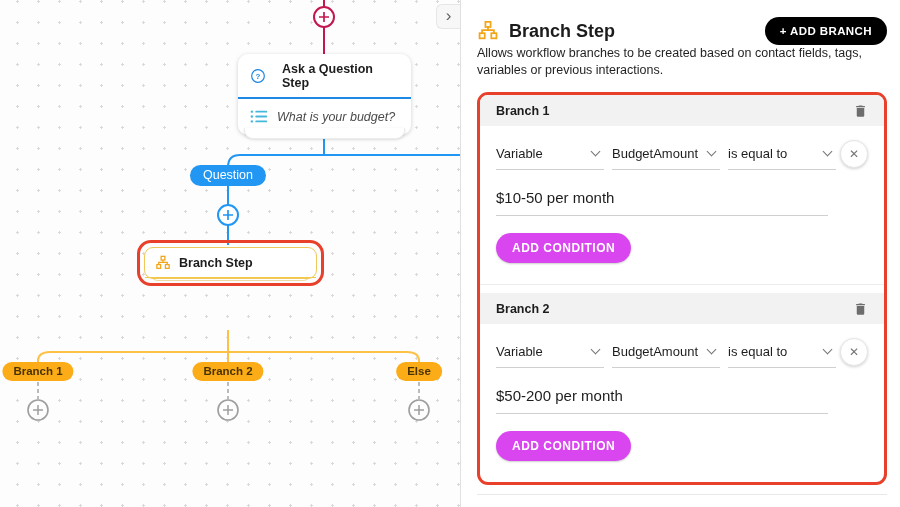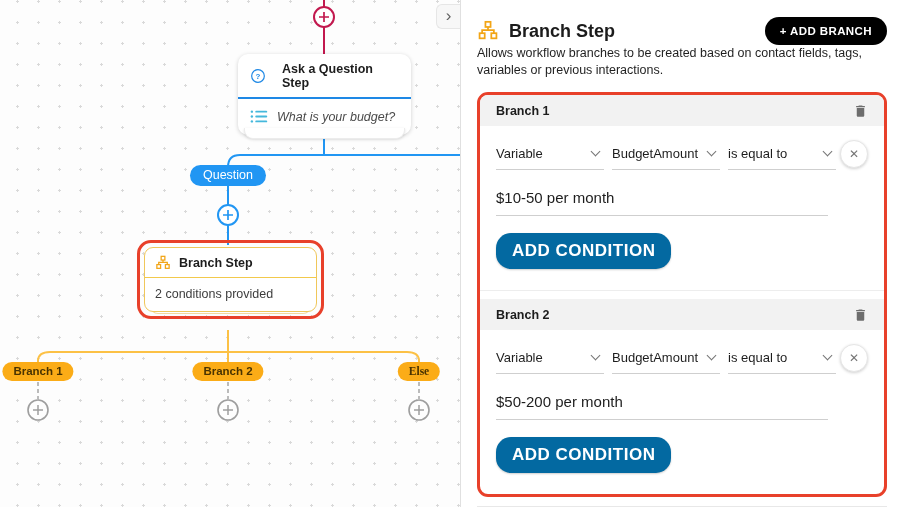--- a/index.html
+++ b/index.html
@@ -51,21 +51,21 @@
   .b-head { display:flex; align-items:center; gap:8px; padding:7px 10px 6px; }
   .b-title { font-size:12.5px; font-weight:bold; color:#1d1d1d; }
   .b-divider { height:1px; background:#f2c94c; }
   .b-body { padding:9px 10px 10px; font-size:12.5px; color:#3d3d3d; }
 
   .pill {
     position:absolute; top:362px; transform:translateX(-50%); z-index:3;
     background:#fbac17; color:#4a3300; font-size:11.5px; font-weight:bold;
     padding:3px 11px 4px; border-radius:11px; white-space:nowrap;
   }
-  .pill-1 { left:38px; } .pill-2 { left:228px; } .pill-else { left:419px;font-family:Liberation Serif, serif; }
+  .pill-1 { left:38px; } .pill-2 { left:228px; } .pill-else { left:419px; }
 
   .panel-toggle {
     position:absolute; right:0; top:4px; width:24px; height:25px; z-index:4;
     background:#f7f7f7; border:1px solid #e6e6e6; border-right:none;
     border-radius:6px 0 0 6px; display:flex; align-items:center; justify-content:center;
     color:#616161; font-size:17px; line-height:1; cursor:pointer; padding-bottom:2px;
   }
 
   
   .panel { flex:1; background:#fff; border-left:1px solid #e0e0e0; padding:17px 13px 0 16px; }
@@ -98,22 +98,22 @@
     width:28px; height:28px; border-radius:50%; background:#fff; border:1px solid #e6e6e6;
     box-shadow:0 1px 3px rgba(0,0,0,.18); color:#757575; font-size:12px;
     display:flex; align-items:center; justify-content:center; cursor:pointer;
     margin:0 0 2px 4px; flex:0 0 auto; font-family:inherit;
   }
   .value-field {
     margin-top:17px; width:calc(100% - 40px); border-bottom:1px solid #cfcfcf;
     padding:2px 0 9px; font-size:15px; color:#1d1d1d;
   }
   .add-cond-btn {
-    margin:17px 0 21px; background:#0369a1; color:#fff; border:none; font-family:inherit;
-    font-size:17px; font-weight:bold; letter-spacing:.5px;
+    margin:17px 0 21px; background:#d946ef; color:#fff; border:none; font-family:inherit;
+    font-size:12px; font-weight:bold; letter-spacing:.5px;
     padding:8px 16px; border-radius:15px; cursor:pointer;
     box-shadow:0 1px 2px rgba(0,0,0,.2);
   }
   .sec-spacer { height:9px; border-top:1px solid #ededed; background:#fff; }
   .panel-bottom-divider { margin-top:9px; border-top:1px solid #e8e8e8; height:1px; }
 </style>
 </head>
 <body>
 
 <div class="app">
@@ -191,21 +191,20 @@
             <svg width="16" height="16" viewBox="0 0 24 24" fill="none" stroke="#f2a516" stroke-width="1.9">
               <rect x="9.2" y="2" width="5.6" height="5.6"></rect>
                 <path d="M12,7.6 V11 M5.6,14.4 V11 H18.4 V14.4"></path>
               <rect x="2.8" y="14.4" width="5.6" height="5.6"></rect>
                 <rect x="15.6" y="14.4" width="5.6" height="5.6"></rect>
             </svg>
           </span>
           <span class="b-title">Branch Step</span>
         </div>
         <div class="b-divider"></div>
-        <div class="b-body">2 conditions provided</div>
       </div>
     </div>
 
     <div class="pill pill-1">Branch 1</div>
     <div class="pill pill-2">Branch 2</div>
     <div class="pill pill-else">Else</div>
 
     <div class="panel-toggle">
       <span>›</span>
     </div>

